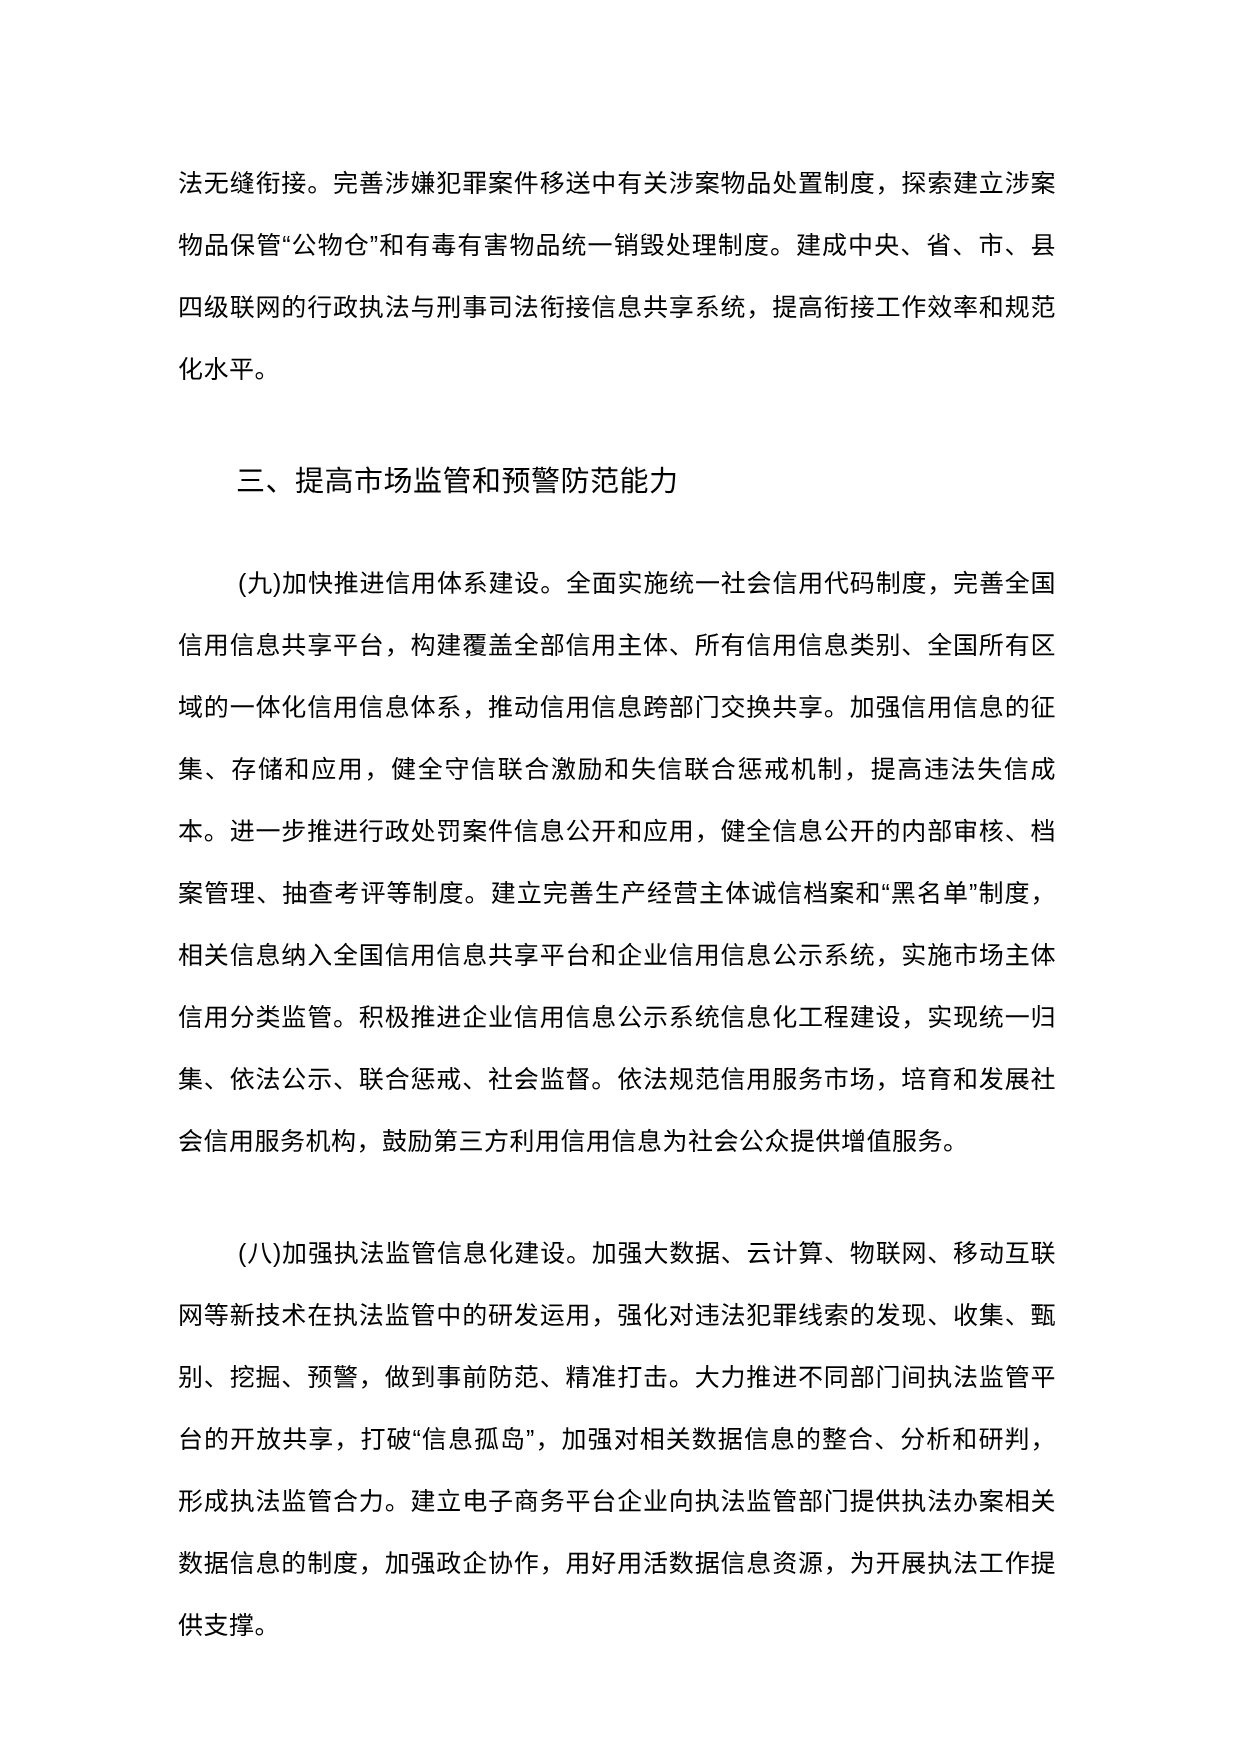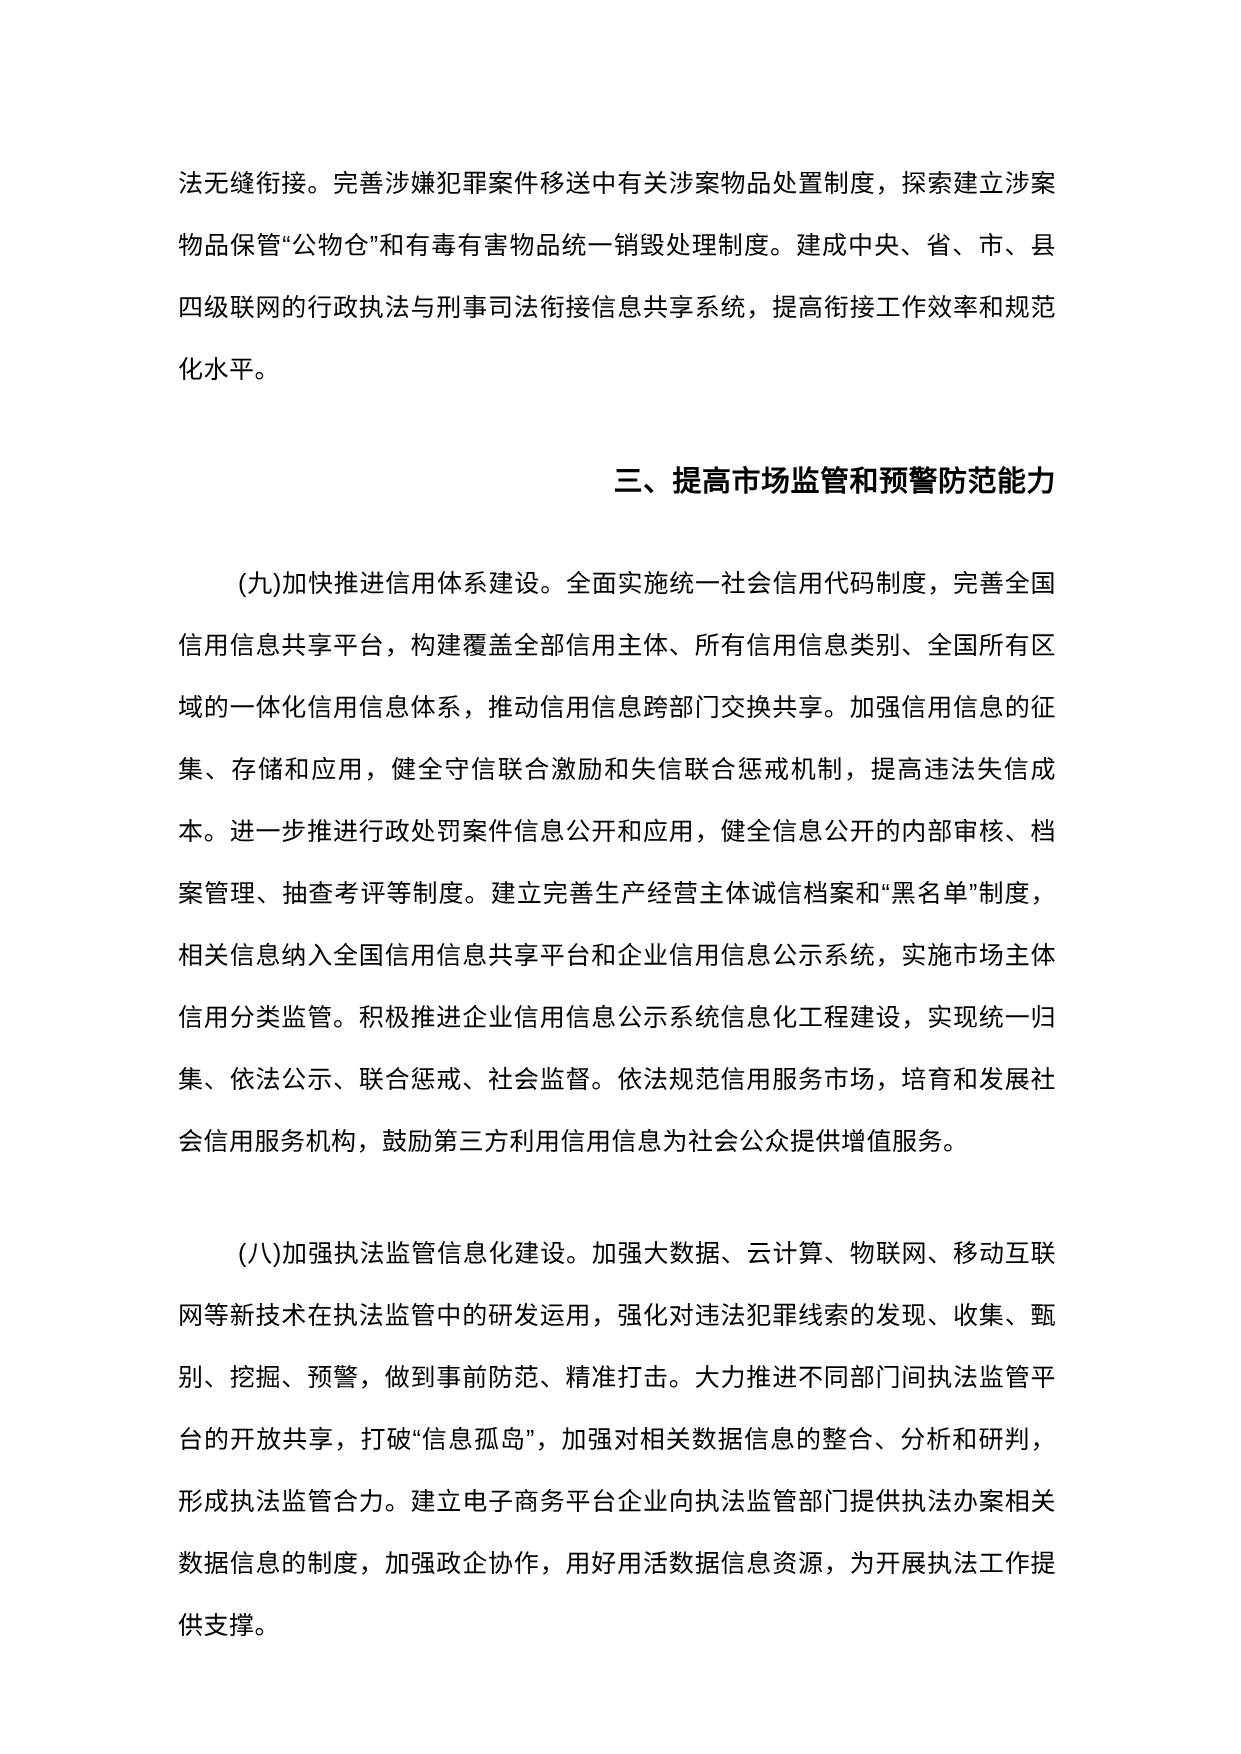--- a/index.html
+++ b/index.html
@@ -32,25 +32,24 @@
     color: #000000;
     word-break: break-all;
   }
   .para.first-line-indent {
     text-indent: 60px;
   }
   .heading {
     margin: 0 0 40px 0;
     font-size: 29px;
     line-height: 62px;
-    font-weight: bold;
+    font-weight: normal;
     text-indent: 58px;
     color: #000000;
     letter-spacing: 0.5px;
-    text-align: right;
   }
 </style>
 </head>
 <body>
 
 <div class="page">
   <div class="content">
     <p class="para">法无缝衔接。完善涉嫌犯罪案件移送中有关涉案物品处置制度，探索建立涉案物品保管“公物仓”和有毒有害物品统一销毁处理制度。建成中央、省、市、县四级联网的行政执法与刑事司法衔接信息共享系统，提高衔接工作效率和规范化水平。</p>
 
     <h2 class="heading">三、提高市场监管和预警防范能力</h2>

